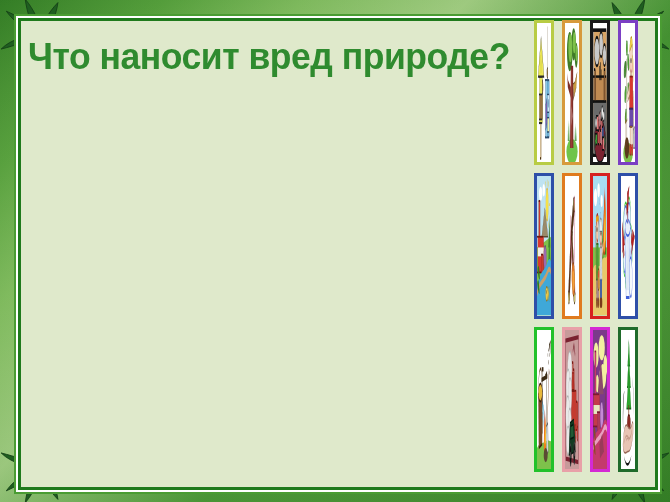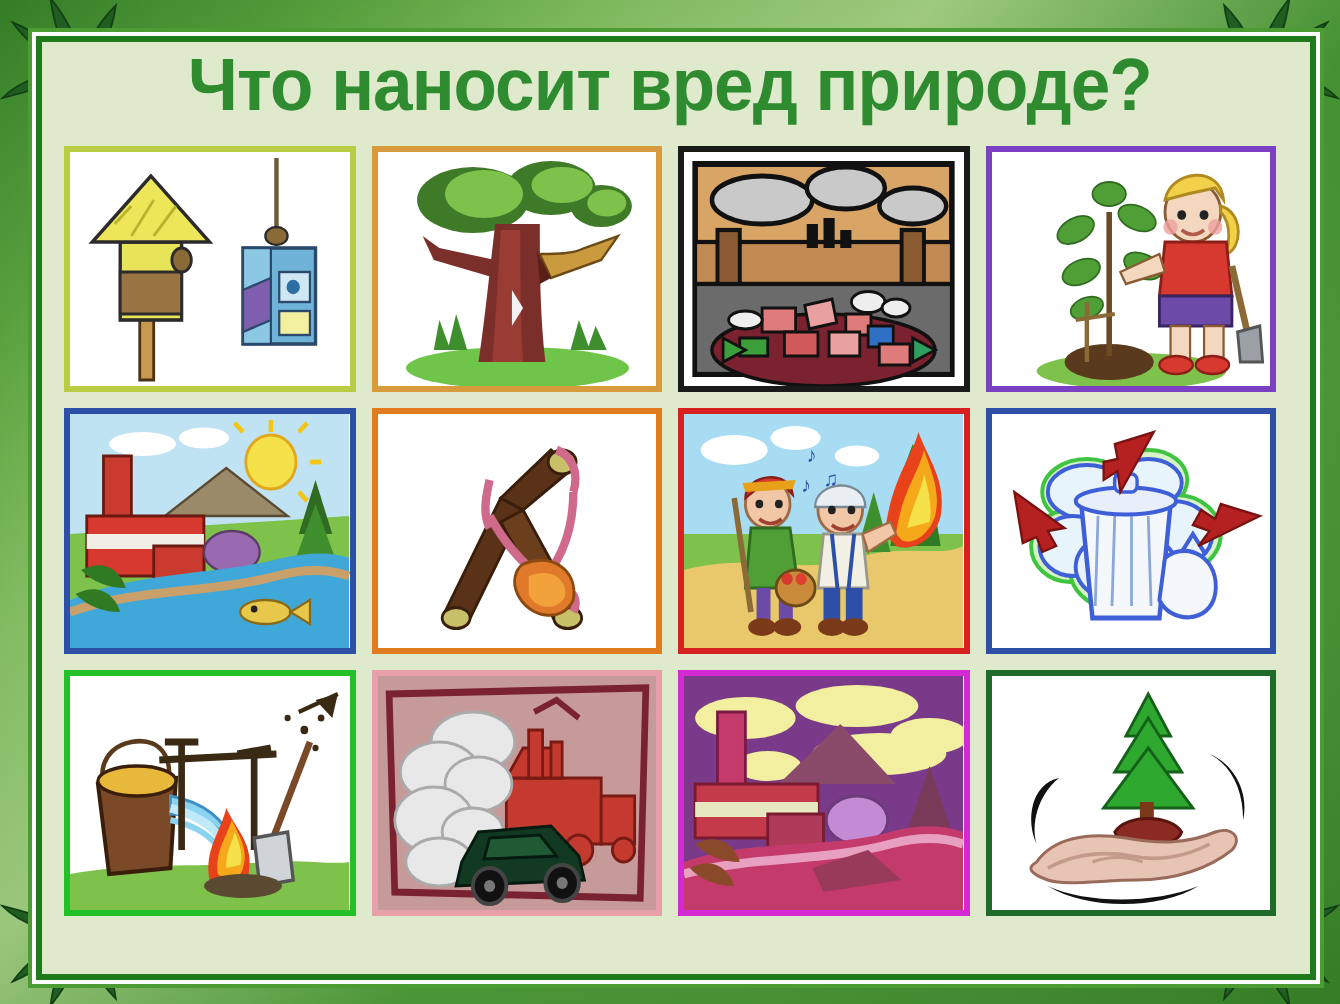--- a/index.html
+++ b/index.html
@@ -21,22 +21,22 @@
     pointer-events:none;
   }
   
   #innerborder{
     position:absolute;left:18px;top:18px;width:634px;height:466px;
     border:3px solid #1f7a1c;
     background:#dfe9cb;
     box-shadow:0 0 0 2px #ffffff, 0 0 0 4px #4a9c33;
   }
   #board{
-    position:absolute;left:18px;top:4px;width:634px;height:466px;
-    display:flex;flex-direction:column;align-items:center;
+    position:absolute;left:18px;top:18px;width:634px;height:466px;
+    display:flex;flex-direction:row;
   }
   #title{
     flex:0 0 auto;
     text-align:center;
     color:#2f8b2f;
     font-size:37px;
     font-weight:bold;
     letter-spacing:-0.5px;
     line-height:1;
     padding-top:20px;

